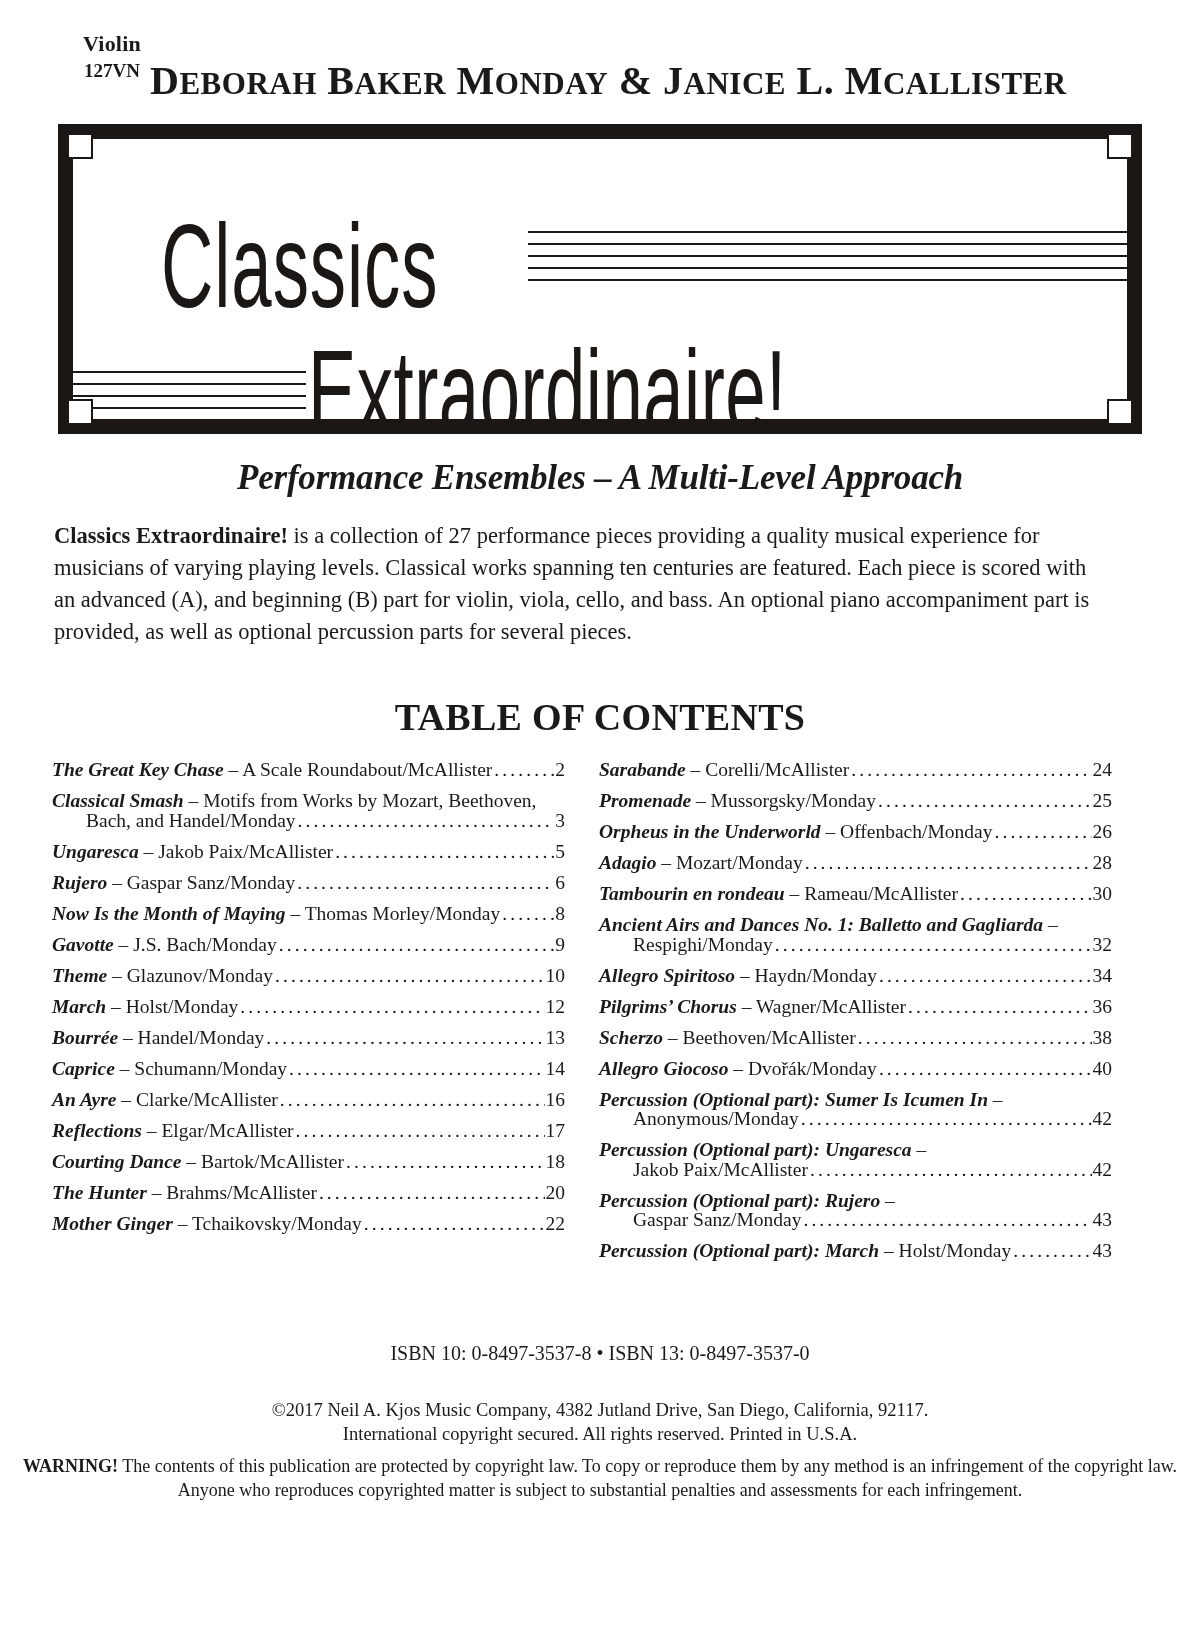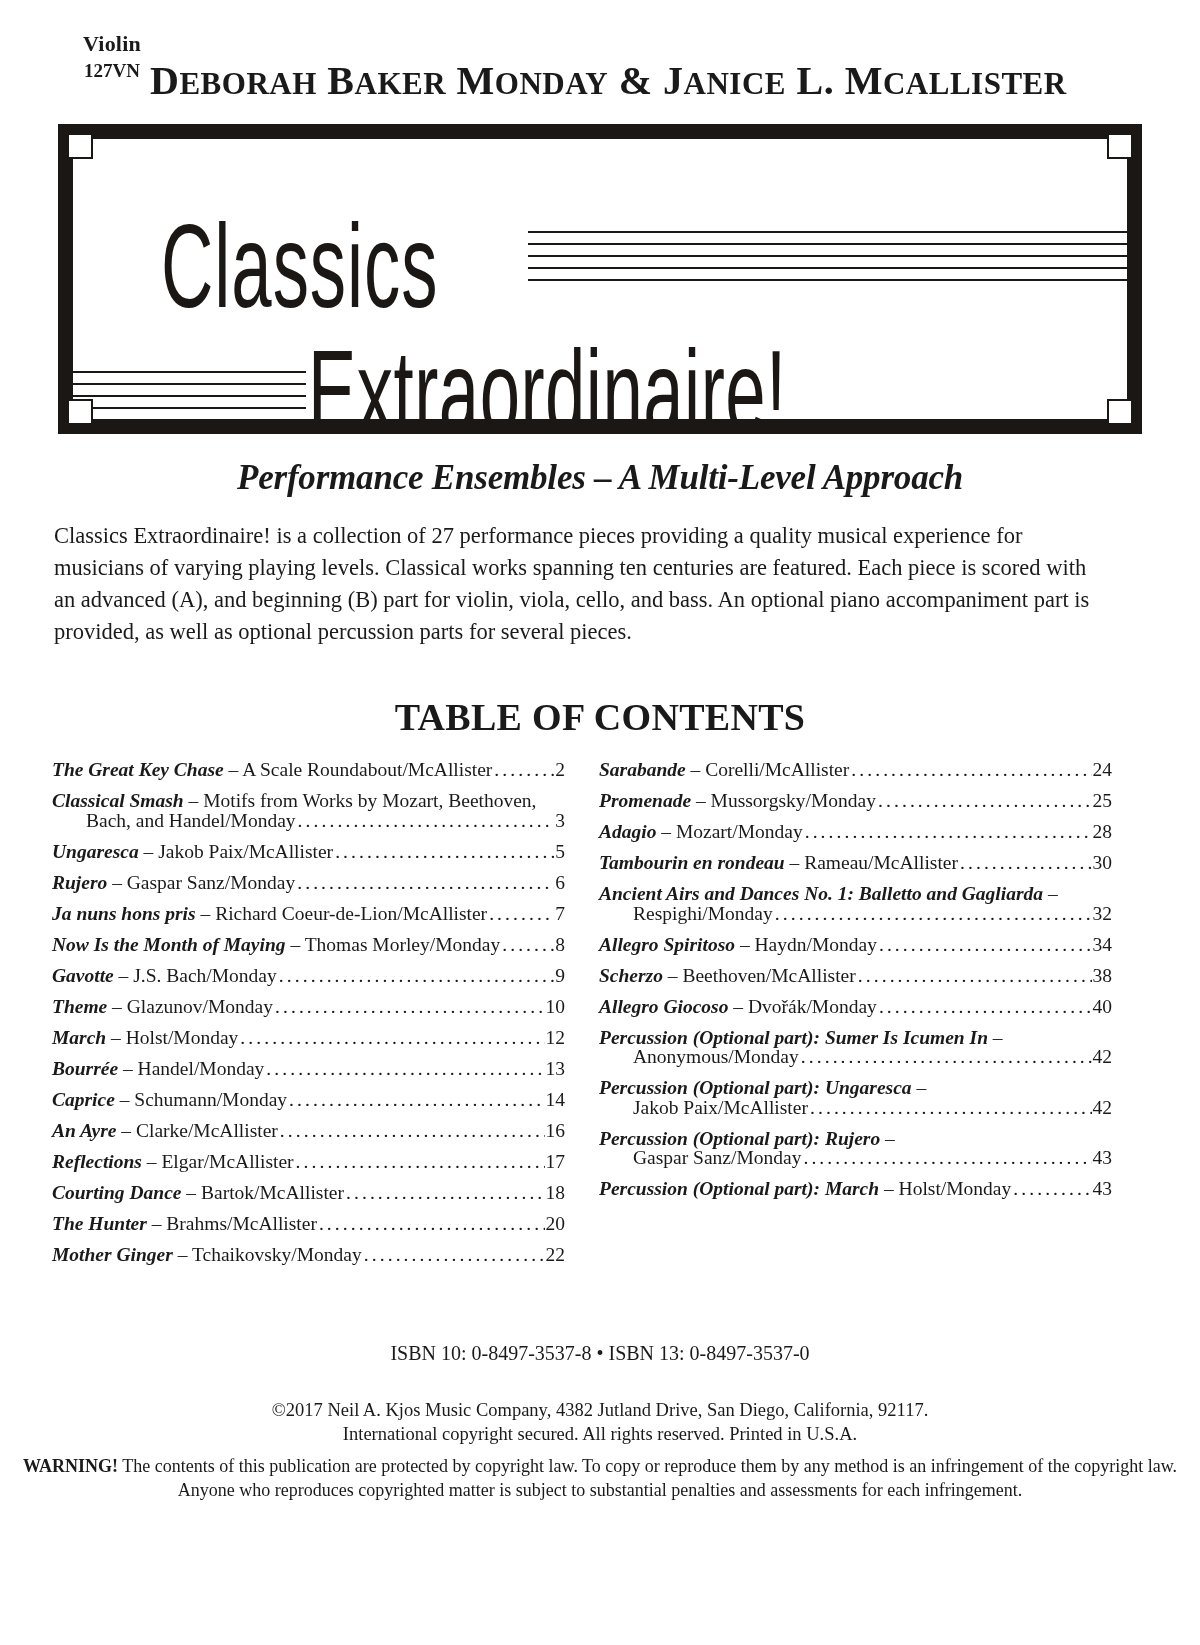--- a/index.html
+++ b/index.html
@@ -133,21 +133,21 @@
 
   
   .description {
     position: absolute;
     left: 54px; top: 520px;
     width: 1040px;
     font-size: 22.5px;
     line-height: 1.42;
     text-align: left;
   }
-  .description b { font-weight: normal; }
+  .description b { font-weight: bold; }
 
   
   .toc-heading {
     position: absolute;
     left: 0; top: 695px;
     width: 1200px;
     text-align: center;
     font-size: 38px;
     font-weight: bold;
     letter-spacing: .3px;
@@ -296,27 +296,20 @@
         </div>
         <div class="toc-entry">
           <div class="entry-line">
             <span class="entry-text"><span class="t">Rujero</span><span class="d"> – Gaspar Sanz/Monday</span></span>
             <span class="leader"></span>
             <span class="pageno">6</span>
           </div>
         </div>
         <div class="toc-entry">
           <div class="entry-line">
-            <span class="entry-text"><span class="t">Ja nuns hons pris</span><span class="d"> – Richard Coeur-de-Lion/McAllister</span></span>
-            <span class="leader"></span>
-            <span class="pageno">7</span>
-          </div>
-        </div>
-        <div class="toc-entry">
-          <div class="entry-line">
             <span class="entry-text"><span class="t">Now Is the Month of Maying</span><span class="d"> – Thomas Morley/Monday</span></span>
             <span class="leader"></span>
             <span class="pageno">8</span>
           </div>
         </div>
         <div class="toc-entry">
           <div class="entry-line">
             <span class="entry-text"><span class="t">Gavotte</span><span class="d"> – J.S. Bach/Monday</span></span>
             <span class="leader"></span>
             <span class="pageno">9</span>
@@ -392,20 +385,27 @@
             <span class="entry-text"><span class="t">Sarabande</span><span class="d"> – Corelli/McAllister</span></span>
             <span class="leader"></span>
             <span class="pageno">24</span>
           </div>
         </div>
         <div class="toc-entry">
           <div class="entry-line">
             <span class="entry-text"><span class="t">Promenade</span><span class="d"> – Mussorgsky/Monday</span></span>
             <span class="leader"></span>
             <span class="pageno">25</span>
+          </div>
+        </div>
+        <div class="toc-entry">
+          <div class="entry-line">
+            <span class="entry-text"><span class="t">Orpheus in the Underworld</span><span class="d"> – Offenbach/Monday</span></span>
+            <span class="leader"></span>
+            <span class="pageno">26</span>
           </div>
         </div>
         <div class="toc-entry">
           <div class="entry-line">
             <span class="entry-text"><span class="t">Adagio</span><span class="d"> – Mozart/Monday</span></span>
             <span class="leader"></span>
             <span class="pageno">28</span>
           </div>
         </div>
         <div class="toc-entry">
@@ -428,20 +428,27 @@
         </div>
         <div class="toc-entry">
           <div class="entry-line">
             <span class="entry-text"><span class="t">Allegro Spiritoso</span><span class="d"> – Haydn/Monday</span></span>
             <span class="leader"></span>
             <span class="pageno">34</span>
           </div>
         </div>
         <div class="toc-entry">
           <div class="entry-line">
+            <span class="entry-text"><span class="t">Pilgrims’ Chorus</span><span class="d"> – Wagner/McAllister</span></span>
+            <span class="leader"></span>
+            <span class="pageno">36</span>
+          </div>
+        </div>
+        <div class="toc-entry">
+          <div class="entry-line">
             <span class="entry-text"><span class="t">Scherzo</span><span class="d"> – Beethoven/McAllister</span></span>
             <span class="leader"></span>
             <span class="pageno">38</span>
           </div>
         </div>
         <div class="toc-entry">
           <div class="entry-line">
             <span class="entry-text"><span class="t">Allegro Giocoso</span><span class="d"> – Dvořák/Monday</span></span>
             <span class="leader"></span>
             <span class="pageno">40</span>

